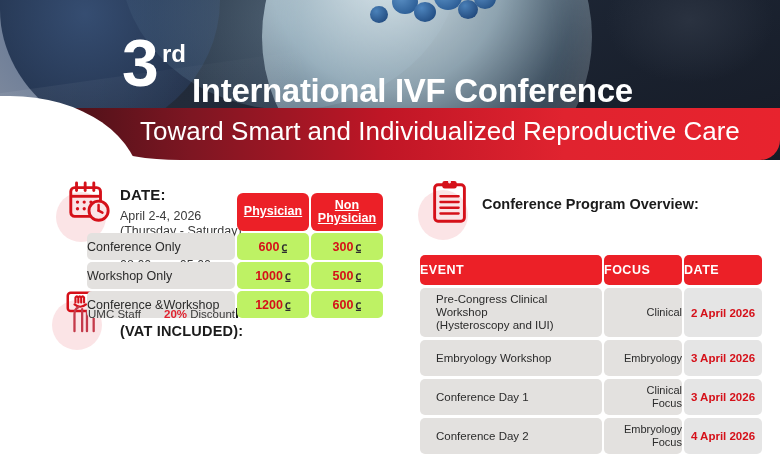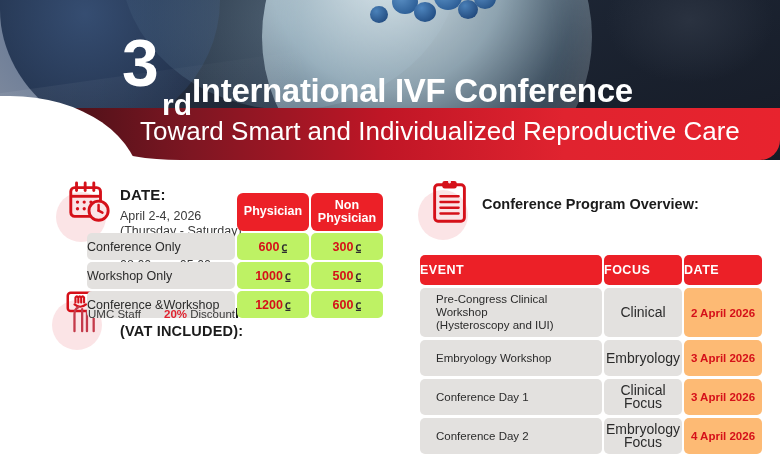--- a/index.html
+++ b/index.html
@@ -64,21 +64,21 @@
     transform:skewY(-8deg);
   }
 
   .title-3 {
     position:absolute; left:122px; top:30px;
     color:#ffffff; font-size:66px; font-weight:bold; line-height:66px;
     letter-spacing:-1px;
   }
   .title-rd {
     position:absolute; left:162px; top:40px;
-    color:#ffffff; font-size:30px; font-weight:bold;margin-top:48px;
+    color:#ffffff; font-size:24px; font-weight:bold;
   }
   .title-main {
     position:absolute; left:192px; top:72px;
     color:#ffffff; font-size:33px; font-weight:bold; letter-spacing:-0.3px;
     white-space:nowrap;
   }
 
   .banner {
     position:absolute; left:60px; top:108px; width:720px; height:52px;
     background:linear-gradient(90deg, #4a1118 0%, #7d1622 18%, #c01626 45%, #e0232f 70%, #e8232e 100%);
@@ -132,20 +132,21 @@
     table-layout:fixed;
   }
   .fee-table th, .fee-table td { padding:0; }
   .fee-table .c-name { width:148px; }
   .fee-table .c-phy  { width:72px; }
   .fee-table .c-non  { width:72px; }
   .fee-th {
     background:#ec2027; color:#ffffff; font-size:12.5px; font-weight:bold;
     text-align:center; border-radius:6px; height:38px; vertical-align:middle;
     line-height:13.5px;
+    text-decoration:underline;
   }
   .fee-th-blank { background:transparent; }
   .fee-td-name {
     background:#e3e1df; color:#2b2b2b; font-size:12.5px;
     padding:0 0 0 10px; height:27px; border-radius:5px;
   }
   .fee-td-val {
     background:#bef264; color:#d51019; font-size:12.5px; font-weight:bold;
     text-align:center; height:27px; border-radius:5px;
   }
@@ -167,25 +168,25 @@
   .prog-table .c-da { width:78px; }
   .prog-th {
     background:#ec2027; color:#ffffff; font-size:12.5px; font-weight:bold;
     text-align:left; height:30px; border-radius:5px; letter-spacing:0.5px;
   }
   .prog-td-ev {
     background:#e3e1df; color:#2b2b2b; font-size:11.5px; line-height:13px;
     padding:5px 6px 5px 16px; border-radius:5px; height:36px; vertical-align:middle;
   }
   .prog-td-fo {
-    background:#e3e1df; color:#2b2b2b; font-size:14px; line-height:13px;
-    text-align:center; border-radius:5px; vertical-align:middle;
+    background:#e3e1df; color:#2b2b2b; font-size:11px; line-height:13px;
+    text-align:right; border-radius:5px; vertical-align:middle;
   }
   .prog-td-da {
-    background:#fdba74; color:#d51019; font-size:11.5px; font-weight:bold;
+    background:#e5e5e5; color:#d51019; font-size:11.5px; font-weight:bold;
     text-align:center; border-radius:5px; vertical-align:middle;margin-left:24px;
   }
 </style>
 </head>
 <body>
 
 <div class="header">
   <div class="header-bg"></div>
   <div class="ovum2"></div>
   <div class="ovum3"></div>

